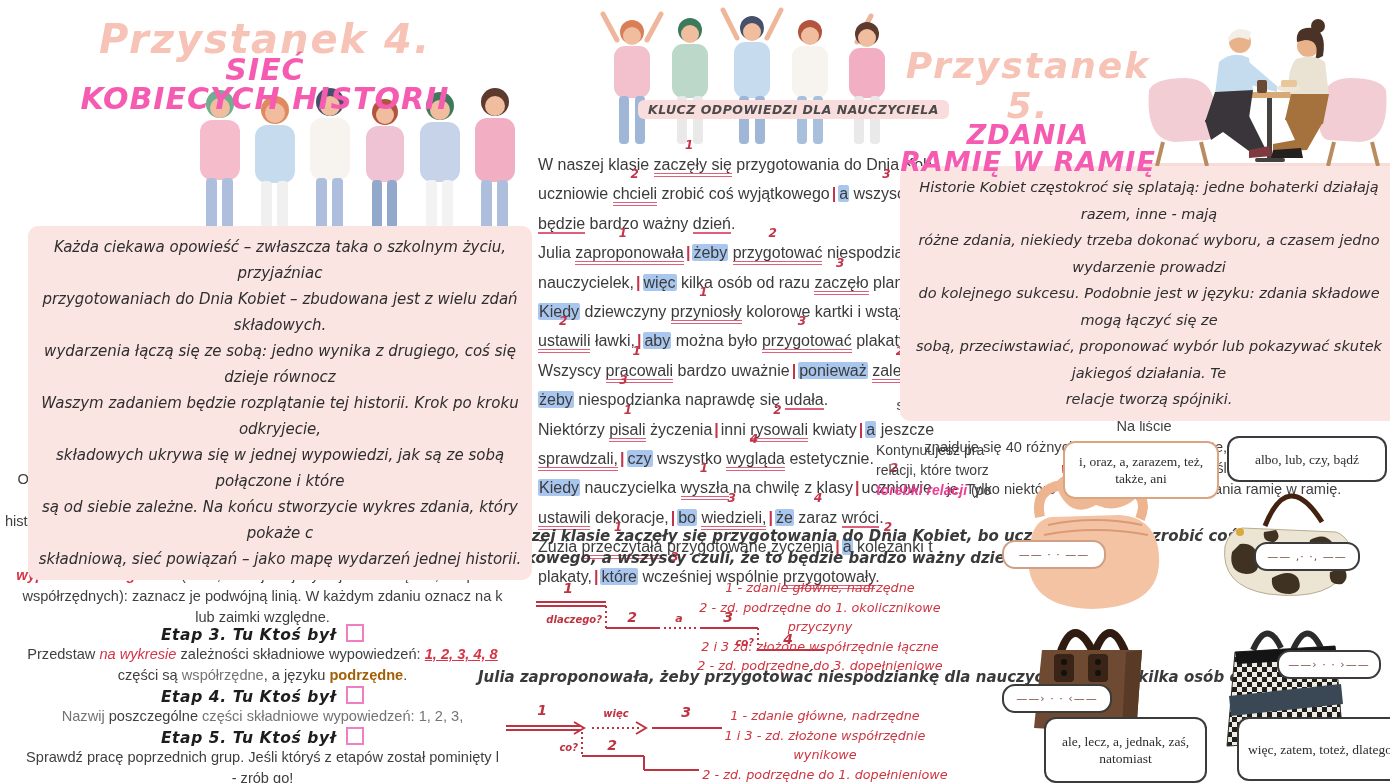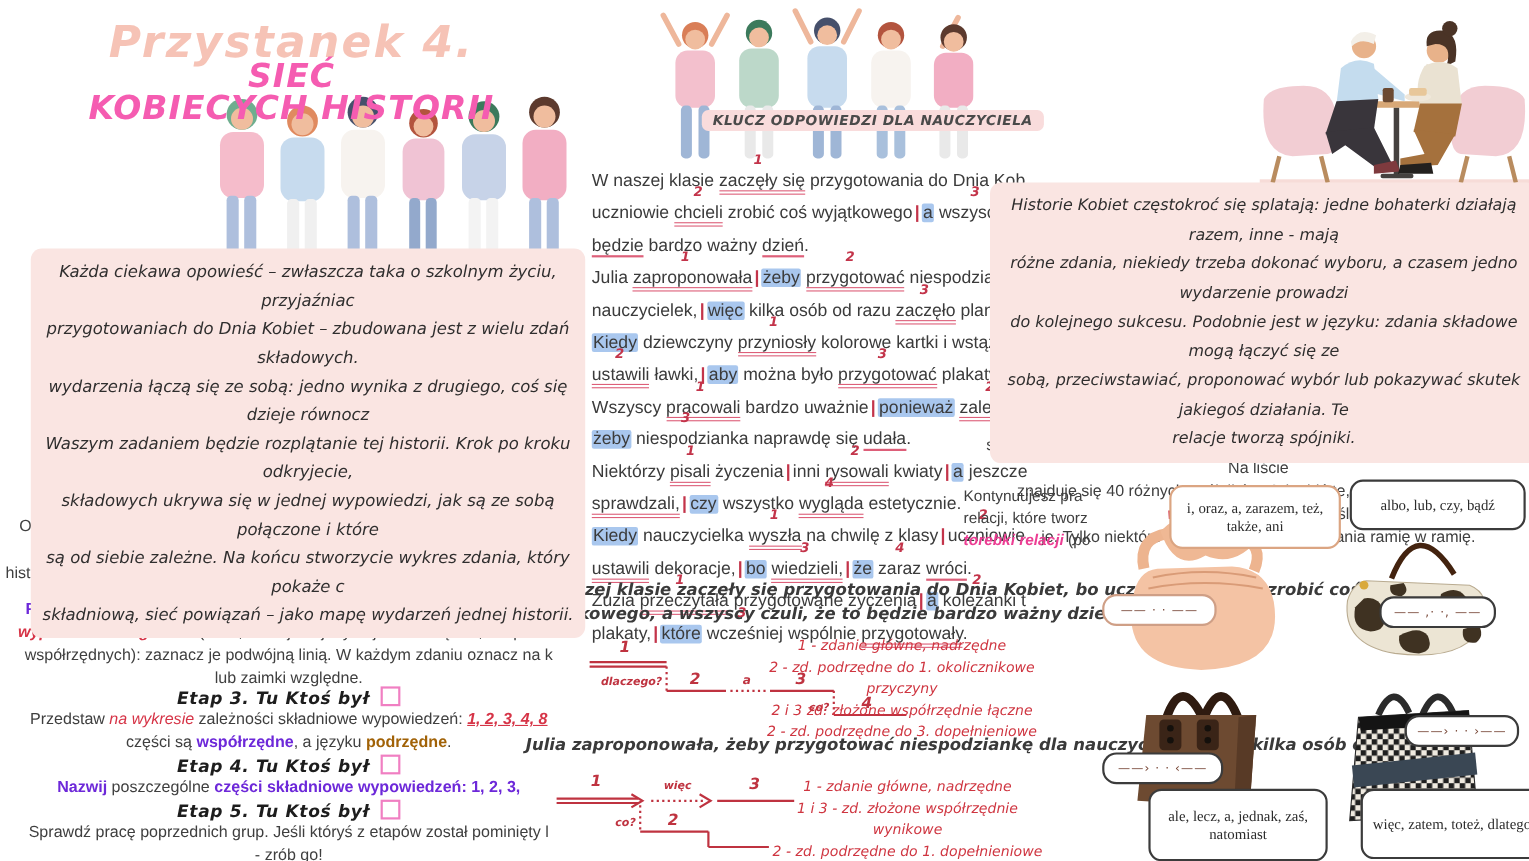--- a/index.html
+++ b/index.html
@@ -28,21 +28,21 @@
               font-size:15.5px;color:#1d1d1d;letter-spacing:.6px;}
   .checkbox{display:inline-block;width:14px;height:14px;border:2px solid #f07fc2;
             margin-left:10px;vertical-align:-2px;background:#fff;}
   .etap-text{font-size:14.6px;line-height:21px;text-align:center;color:#3f3f3f;}
 
   
   .c-red{color:#d63447;font-style:italic;}
   .c-redbold{color:#a16207;font-weight:700;}
   .c-redboldit{color:#d63447;font-weight:700;font-style:italic;}
   .c-redu{color:#d63447;font-weight:700;font-style:italic;text-decoration:underline;}
-  .c-magentabold{color:#6d28d9;font-weight:700;}
+  .c-magentabold{color:#737373;font-weight:400;}
   .c-magentaboldit{color:#ec3d93;font-weight:700;font-style:italic;}
 
   
   .klucz{background:#f9dcdc;border-radius:6px;padding:2px 10px;
          font-family:"DejaVu Sans",sans-serif;font-style:italic;font-weight:700;
          font-size:12.5px;color:#4a4a4a;letter-spacing:.5px;z-index:6;}
   .annot{font-size:16px;line-height:29.4px;color:#3b3b3b;white-space:nowrap;}
   .annot .hl{background:#a9c7ee;border-radius:2px;padding:0 1px;}
   .u2{border-bottom:4px double #dd5f79;}
   .u1{border-bottom:2px solid #dd5f79;}
@@ -316,20 +316,25 @@
     <path d="M150,60 Q166,52 180,62 L184,96 L146,96 Q140,76 150,60Z" fill="#eae2d2"></path>
     <path d="M152,58 Q148,74 156,80 L162,64Z" fill="#eae2d2"></path>
     <path d="M146,94 L184,94 L178,124 L140,120Z" fill="#a5713d"></path>
     <path d="M140,118 L178,122 L162,150 L128,152 L128,144 L150,140Z" fill="#a5713d"></path>
     <path d="M128,150 L156,148 L158,158 L126,158Z" fill="#23201e"></path>
     <rect x="112" y="80" width="10" height="13" rx="2" fill="#6b4a33"></rect>
     <ellipse cx="144" cy="88" rx="12" ry="4" fill="#efe7da"></ellipse>
     <rect x="136" y="80" width="16" height="7" rx="2" fill="#e8c79a"></rect>
   </svg>
 
+  <div class="abs title-block" style="left:893px;top:46px;width:270px">
+    <div class="t-pre" style="font-size:36px;line-height:40px">Przystanek 5.</div>
+    <div class="t-main" style="font-size:27px;line-height:26px;margin-top:-4px">ZDANIA</div>
+    <div class="t-main" style="font-size:27px;line-height:28px">RAMIĘ W RAMIĘ</div>
+  </div>
 
   <div class="abs intro intro-right" style="left:900px;top:166px;width:486px">
       <div class="rl">Historie Kobiet częstokroć się splatają: jedne bohaterki działają razem, inne - mają</div>
       <div class="rl">różne zdania, niekiedy trzeba dokonać wyboru, a czasem jedno wydarzenie prowadzi</div>
       <div class="rl">do kolejnego sukcesu. Podobnie jest w języku: zdania składowe mogą łączyć się ze</div>
       <div class="rl">sobą, przeciwstawiać, proponować wybór lub pokazywać skutek jakiegoś działania. Te</div>
       <div class="rl">relacje tworzą spójniki.</div>
     </div>
 
   <h2 class="abs polecenie" style="left:898px;top:310px;width:492px">Polecenie dla uczniów:</h2>

